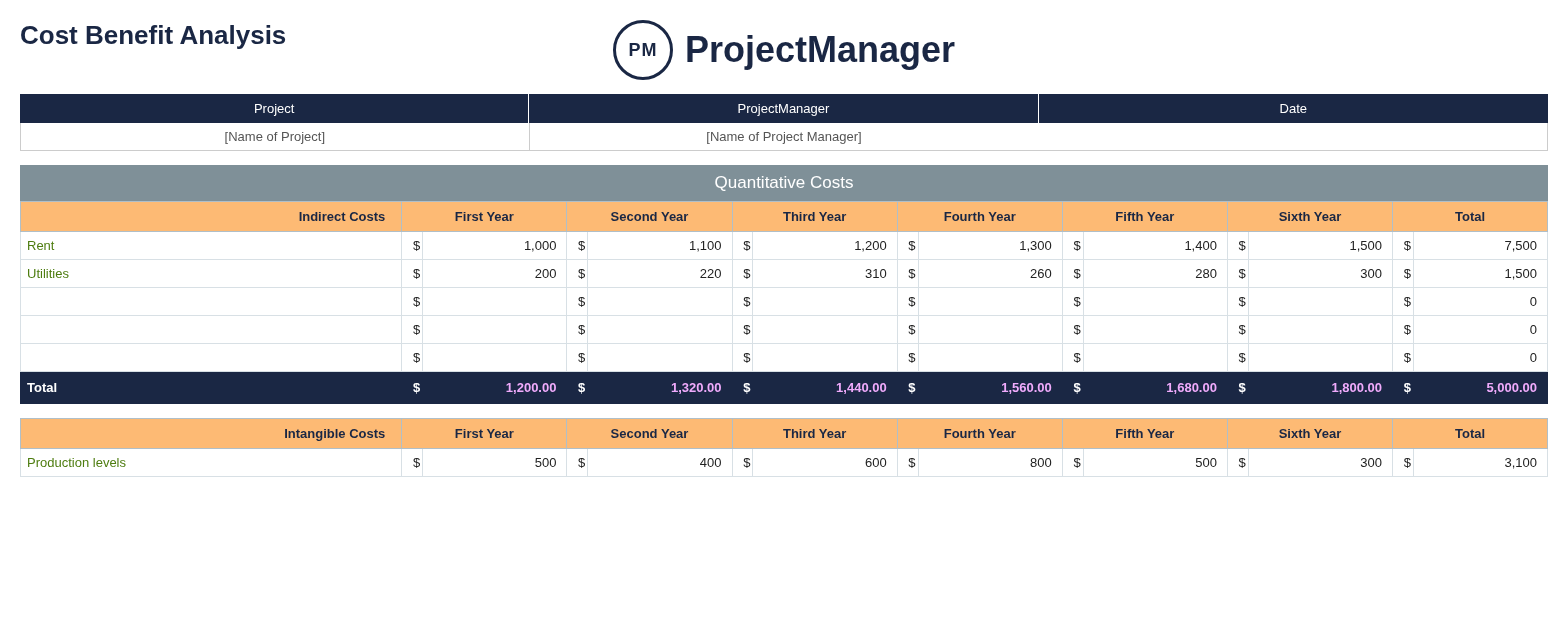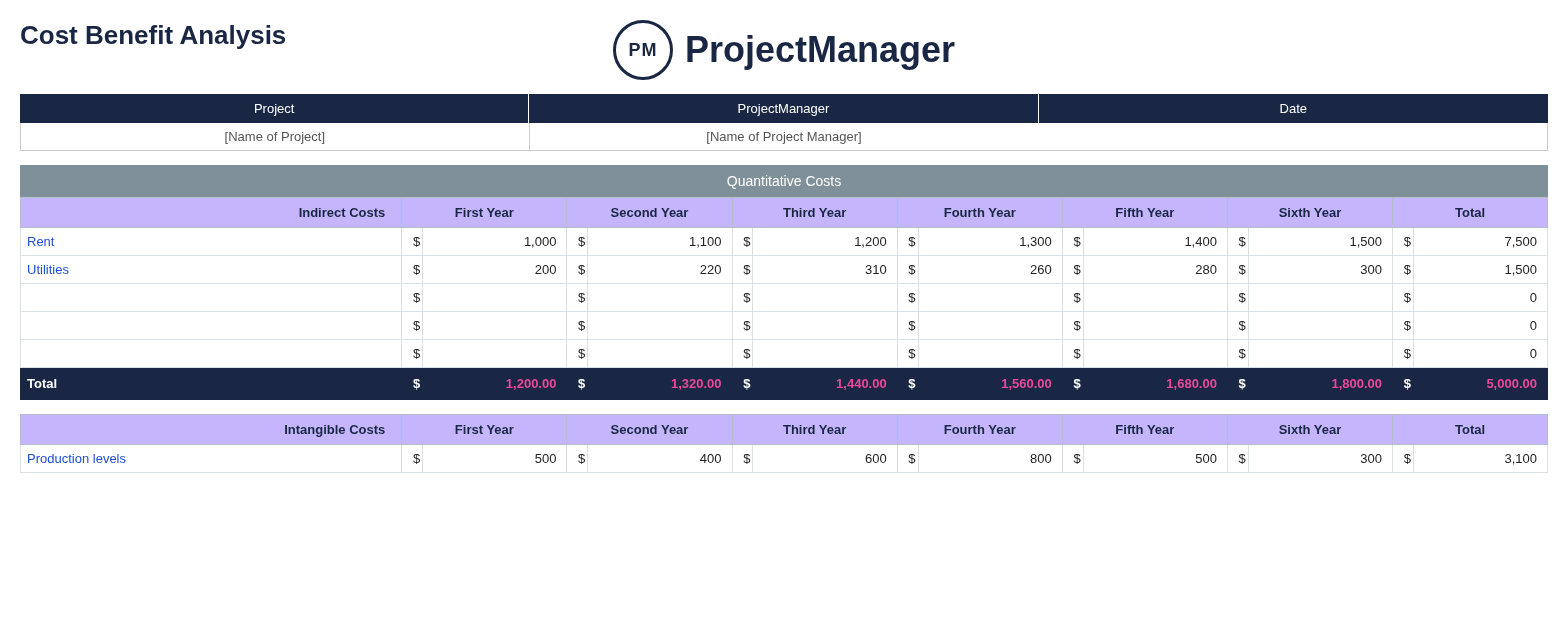--- a/index.html
+++ b/index.html
@@ -17,34 +17,34 @@
 
     
     .info-bar { display: grid; grid-template-columns: 1fr 1fr 1fr; background: #1a2744; color: #fff; text-align: center; margin-top: 8px; }
     .info-bar-cell { padding: 7px 24px; border-right: 1px solid #fff; font-size: 13px; }
     .info-bar-cell:last-child { border-right: none; }
     .info-values { display: grid; grid-template-columns: 1fr 1fr 1fr; text-align: center; border: 1px solid #ccc; border-top: none; }
     .info-val-cell { padding: 6px 10px; font-size: 13px; color: #555; border-right: 1px solid #ccc; }
     .info-val-cell:last-child { border-right: none; }
 
     
-    .section-header { background: #7f9098; color: #fff; text-align: center; padding: 8px; font-size: 14px; margin-top: 14px; }
+    .section-header { background: #7f9098; color: #fff; text-align: center; padding: 8px; font-size: 17px; margin-top: 14px; }
 
     
     .cost-table { width: 100%; border-collapse: collapse; }
-    .cost-table th { background: #c4b5fd; color: #1a2744; font-weight: bold; padding: 7px 10px; text-align: center; border: 1px solid #b0bfc8; font-size: 13px; }
+    .cost-table th { background: #fdba74; color: #1a2744; font-weight: bold; padding: 7px 10px; text-align: center; border: 1px solid #b0bfc8; font-size: 13px; }
     .cost-table th.label-col { text-align: right; padding-right: 16px; }
     .cost-table td { padding: 6px 10px; border: 1px solid #d8e0e5; font-size: 13px; vertical-align: middle; }
-    .cost-table td.label-cell { text-align: left; padding-left: 6px; color: #1d4ed8; }
+    .cost-table td.label-cell { text-align: left; padding-left: 6px; color: #4d7c0f; }
     .cost-table td.value-cell { text-align: right; color: #222; }
     .cost-table td.dollar-prefix { text-align: right; width: 18px; padding-right: 2px; color: #222; }
 
     .total-row td { background: #1a2744; color: #fff; font-weight: bold; padding: 8px 10px; border: 1px solid #1a2744; }
     .total-row td.label-cell { color: #fff; }
-    .total-row td.value-cell { text-align: right; color: #ec4899; }
+    .total-row td.value-cell { text-align: right; color: #f0abfc; }
     .total-row td.dollar-prefix { color: #fff; text-align: right; }
 
     .empty-row td { color: #888; }
 
     
     .col-label { width: 370px; }
     .col-dollar { width: 20px; }
     .col-year { width: 140px; }
     .col-total { width: 130px; }
   </style>

